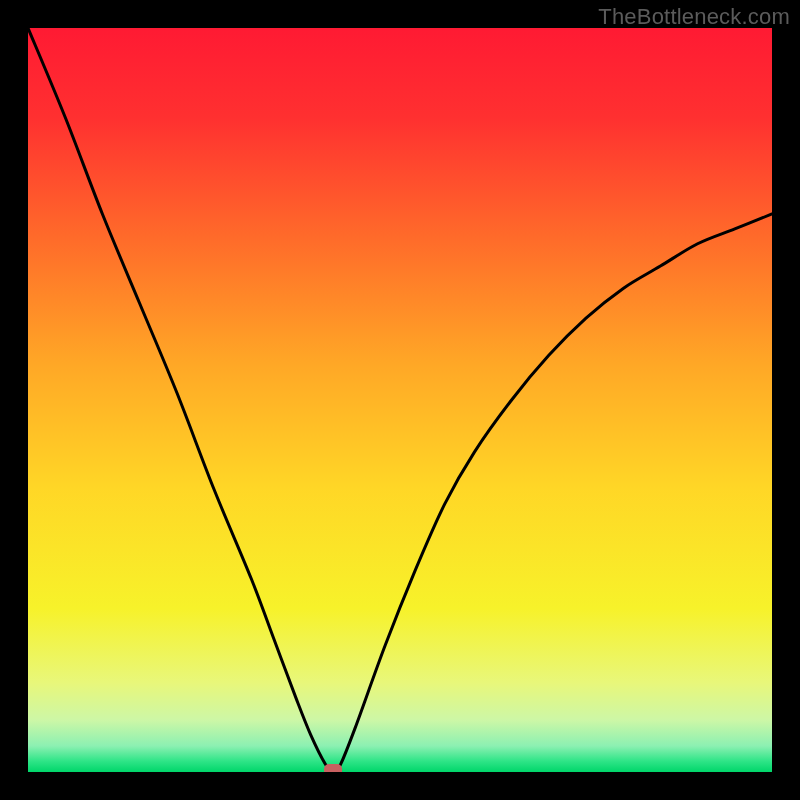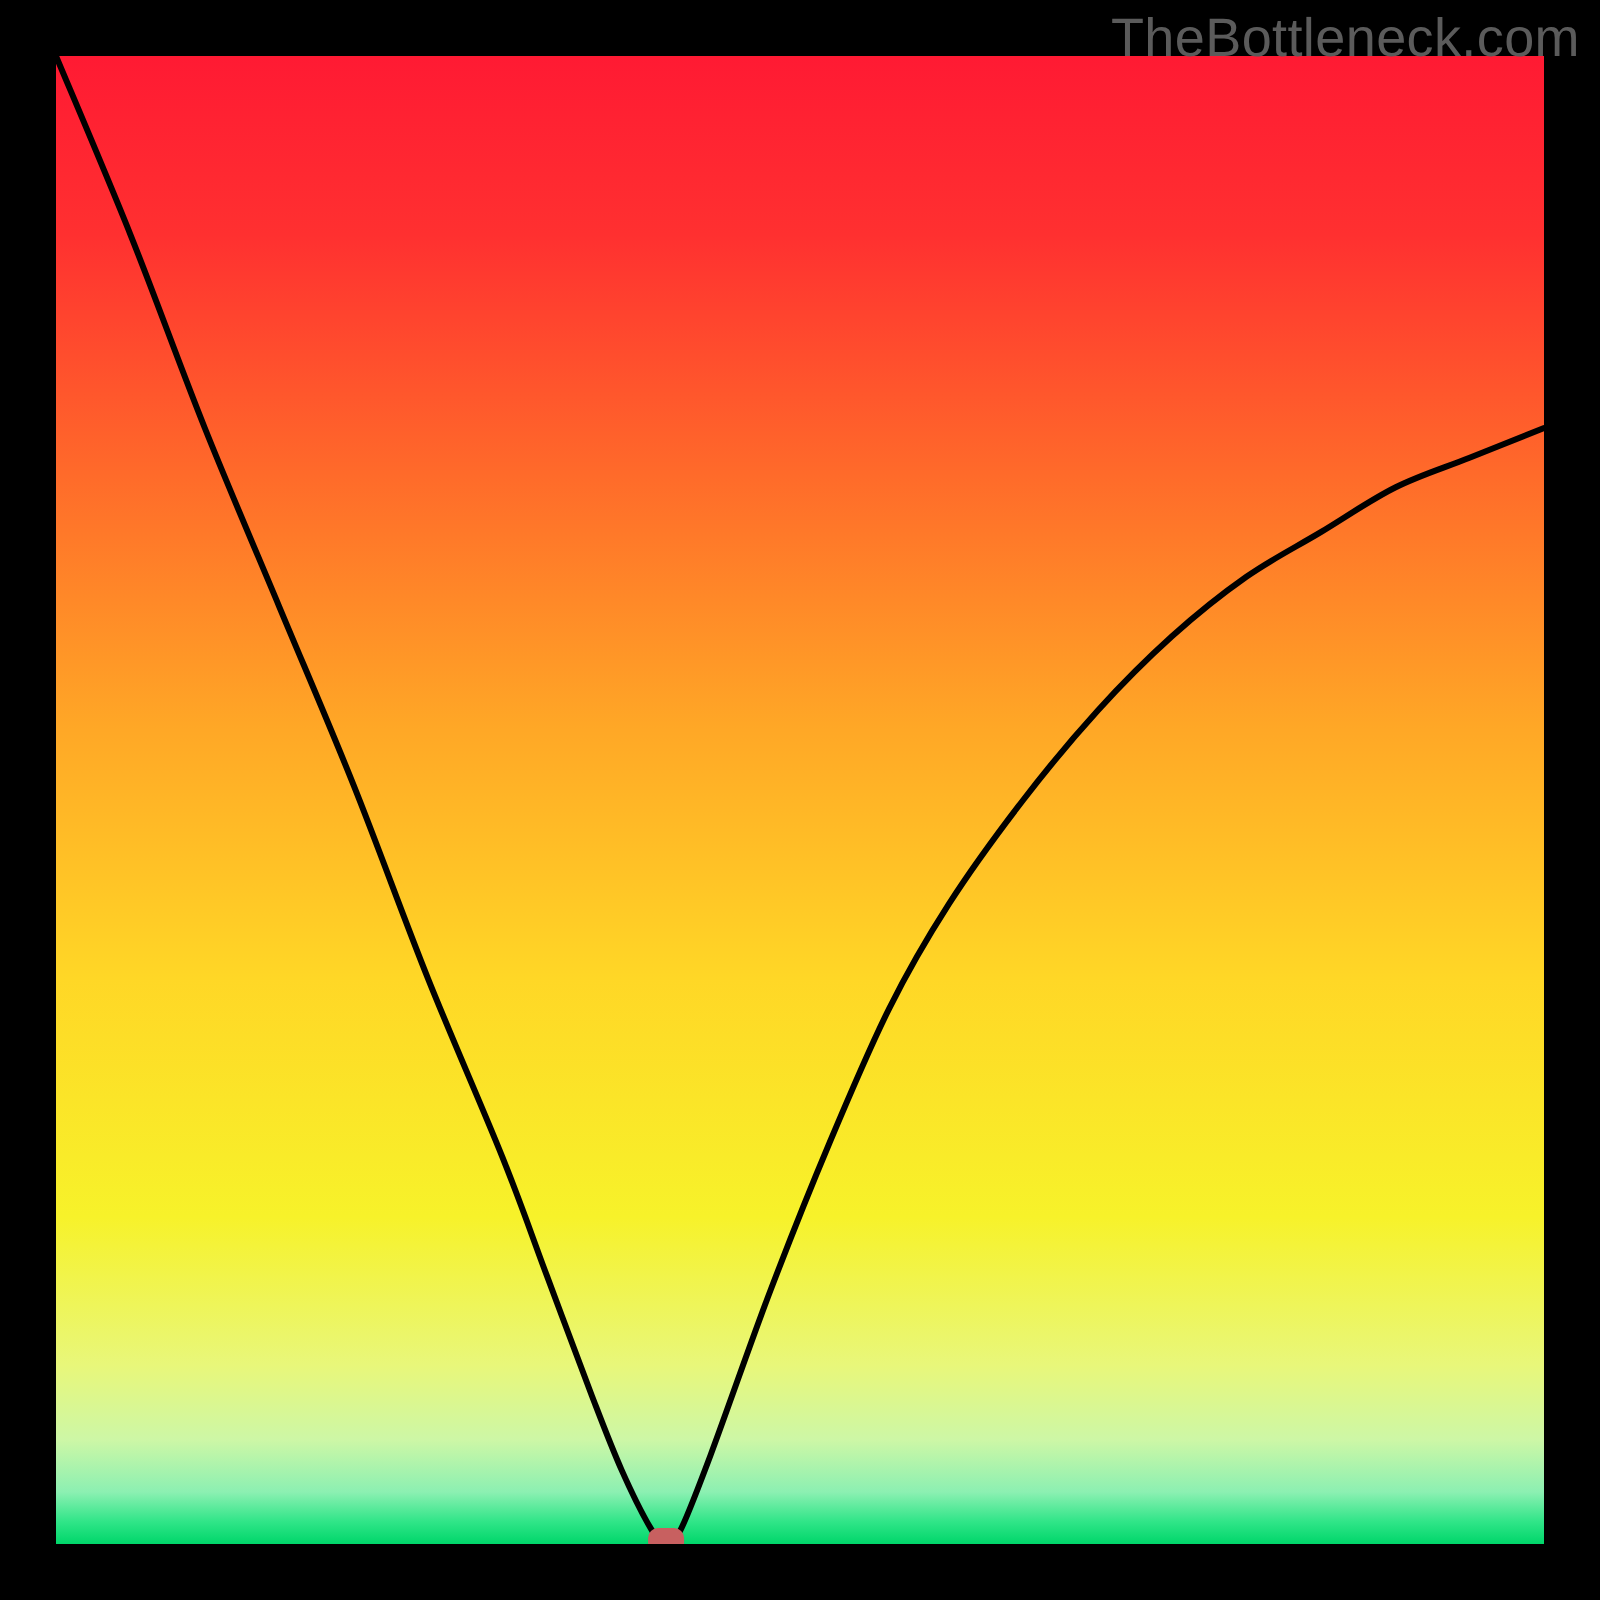--- a/index.html
+++ b/index.html
@@ -23,21 +23,21 @@
     top: 28px;
     width: 744px;
     height: 744px;
     overflow: hidden;
   }
   .watermark {
     position: absolute;
     top: 4px;
     right: 10px;
     color: #5b5b5b;
-    font-size: 27px;
+    font-size: 22px;
     font-weight: 500;
     letter-spacing: 0.2px;
     z-index: 5;
     user-select: none;
   }
   svg {
     display: block;
   }
 </style>
 </head>

